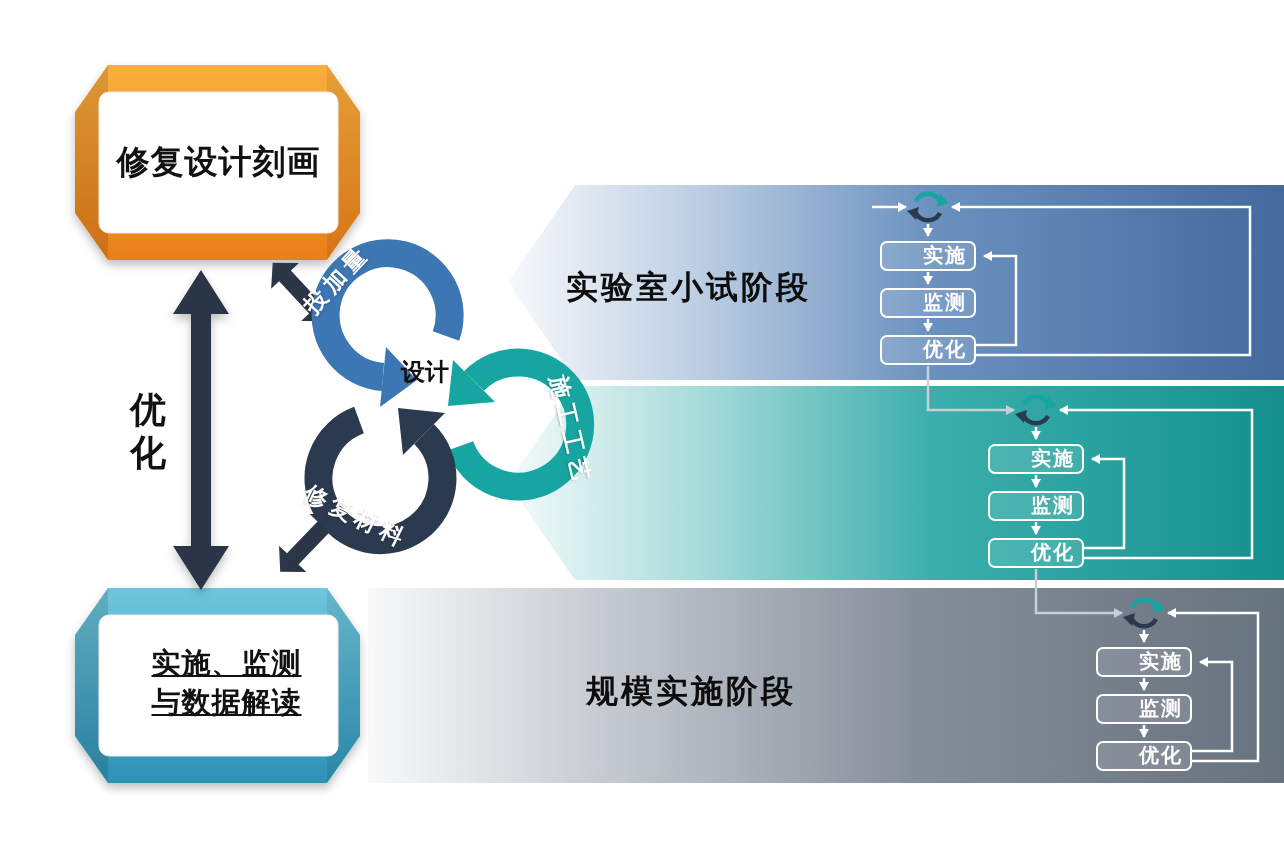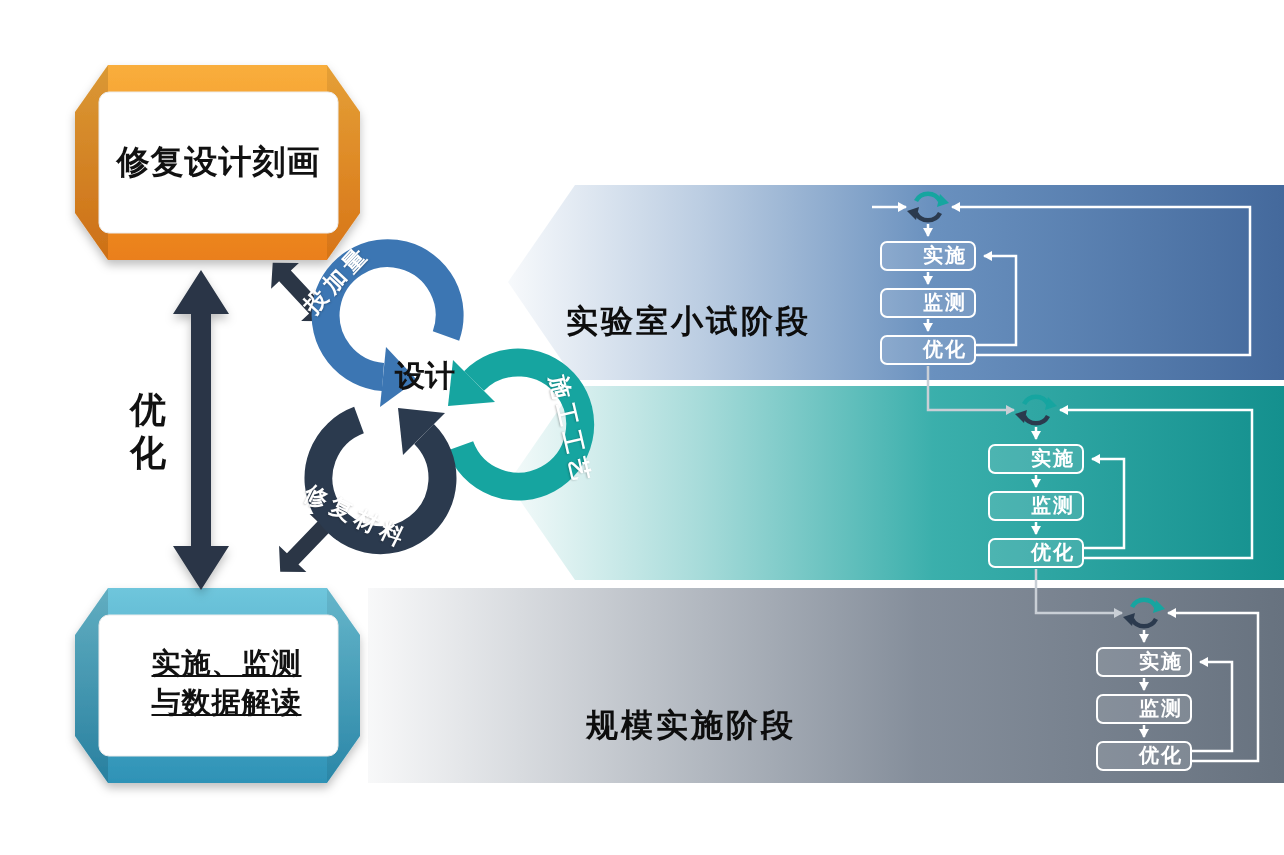--- a/index.html
+++ b/index.html
@@ -14,31 +14,31 @@
     width:237px;text-align:center;font-weight:bold;color:#111;
   }
   .hex-label.top{left:100px;top:140px;font-size:33px;letter-spacing:1px;}
   .hex-label.bottom{left:108px;top:644px;font-size:29px;line-height:1.35;white-space:pre-line;letter-spacing:1px;text-decoration:underline;}
   .opt-label{
     left:126px;top:388px;width:44px;font-size:36px;font-weight:bold;color:#111;
     word-break:break-all;line-height:1.2;text-align:center;
   }
   .design-label{
     left:393px;top:356px;width:64px;text-align:center;
-    font-size:30px;font-weight:bold;color:#111;font-family:Liberation Serif, serif;
+    font-size:24px;font-weight:bold;color:#111;font-family:Liberation Serif, serif;
   }
   .cyc-label{
     width:140px;text-align:center;color:#ffffff;font-weight:bold;font-size:23px;
     letter-spacing:5px;transform-origin:center center;text-shadow:0 1px 2px rgba(0,0,0,0.25);
   }
   .cyc-label.dosage{left:267px;top:264px;transform:rotate(-47deg);}
   .cyc-label.process{left:500px;top:415px;transform:rotate(77deg);}
   .cyc-label.material{left:286px;top:501px;transform:rotate(26deg);}
   .stage-label{
-    font-size:32px;font-weight:bold;color:#0d0d0d;letter-spacing:3px;white-space:nowrap;margin-top:34px;
+    font-size:32px;font-weight:bold;color:#0d0d0d;letter-spacing:3px;white-space:nowrap;
   }
   .stage-label.s1{left:566px;top:266px;}
   .stage-label.s2{left:586px;top:464px;}
   .stage-label.s3{left:586px;top:670px;text-align:right;}
   .step-box{
     width:96px;height:30px;box-sizing:border-box;border:2.5px solid #ffffff;border-radius:7px;
     background:rgba(255,255,255,0.12);color:#ffffff;font-size:20px;font-weight:bold;
     text-align:center;line-height:25px;letter-spacing:2px;padding-left:34px;
   }
 </style>

